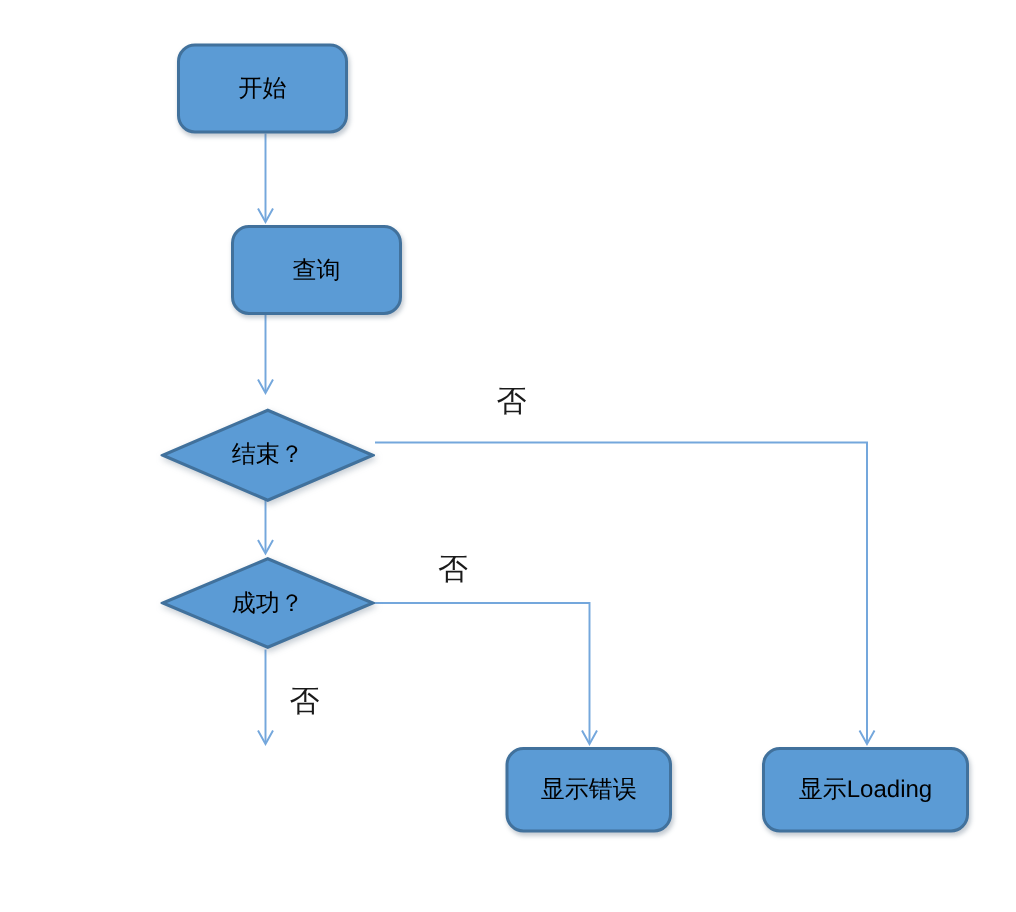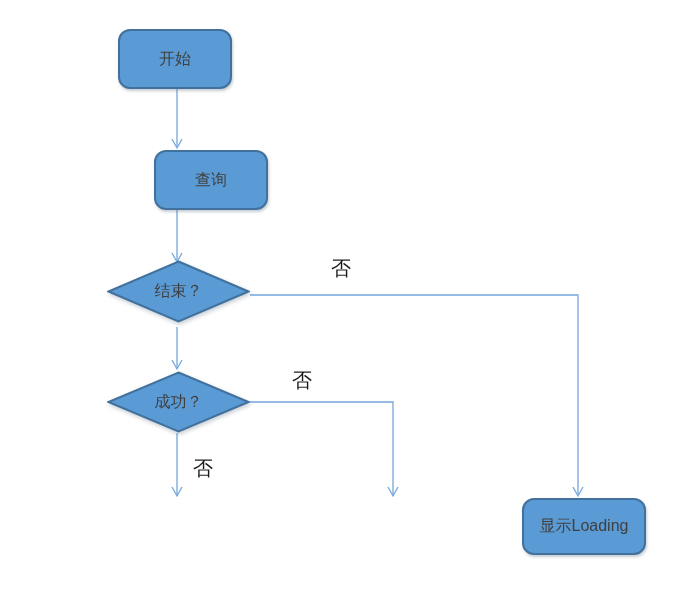--- a/index.html
+++ b/index.html
@@ -26,21 +26,21 @@
     fill: none;
     stroke: #74a7dc;
     stroke-width: 1.3;
   }
   .node {
     position: absolute;
     box-sizing: border-box;
     display: flex;
     align-items: center;
     justify-content: center;
-    color: #404040;
+    color: #000000;
     font-size: 16px;
     text-align: center;
     white-space: nowrap;
   }
   .node.rect {
     background: #5b9bd5;
     border: 2px solid #41719c;
     border-radius: 12px;
     box-shadow: 1px 2px 3px rgba(90, 110, 130, 0.35);
   }
@@ -99,37 +99,40 @@
   </svg>
 
   <div class="node rect" style="left:118px; top:29px; width:114px; height:60px;">
     <span class="lbl">开始</span>
   </div>
 
   <div class="node rect" style="left:118px; top:150px; width:114px; height:60px;margin-left:36px;">
     <span class="lbl">查询</span>
   </div>
 
-  <div class="node diamond" style="left:107px; top:260px; width:143px; height:63px;">
+  <div class="node diamond" style="left:107px; top:272px; width:143px; height:63px;">
     <svg viewBox="0 0 143 63" preserveAspectRatio="none">
       <polygon points="71.5,1.5 141.5,31.5 71.5,61.5 1.5,31.5"></polygon>
     </svg>
     <span class="lbl">结束？</span>
   </div>
 
   <div class="node diamond" style="left:107px; top:371px; width:143px; height:62px;">
     <svg viewBox="0 0 143 62" preserveAspectRatio="none">
       <polygon points="71.5,1.5 141.5,31 71.5,60.5 1.5,31"></polygon>
     </svg>
     <span class="lbl">成功？</span>
   </div>
 
 
+  <div class="node rect" style="left:337px; top:498px; width:111px; height:57px;">
+    <span class="lbl">显示错误</span>
+  </div>
 
-  <div class="node rect" style="left:522px; top:498px; width:124px; height:57px;">
+  <div class="node rect" style="left:508px; top:498px; width:138px; height:57px;">
     <span class="lbl">显示Loading</span>
   </div>
 
   <span class="edge-label" style="left:331px; top:256px;">否</span>
 
   <span class="edge-label" style="left:292px; top:368px;">否</span>
 
   <span class="edge-label" style="left:193px; top:456px;">否</span>
 
 </div>

